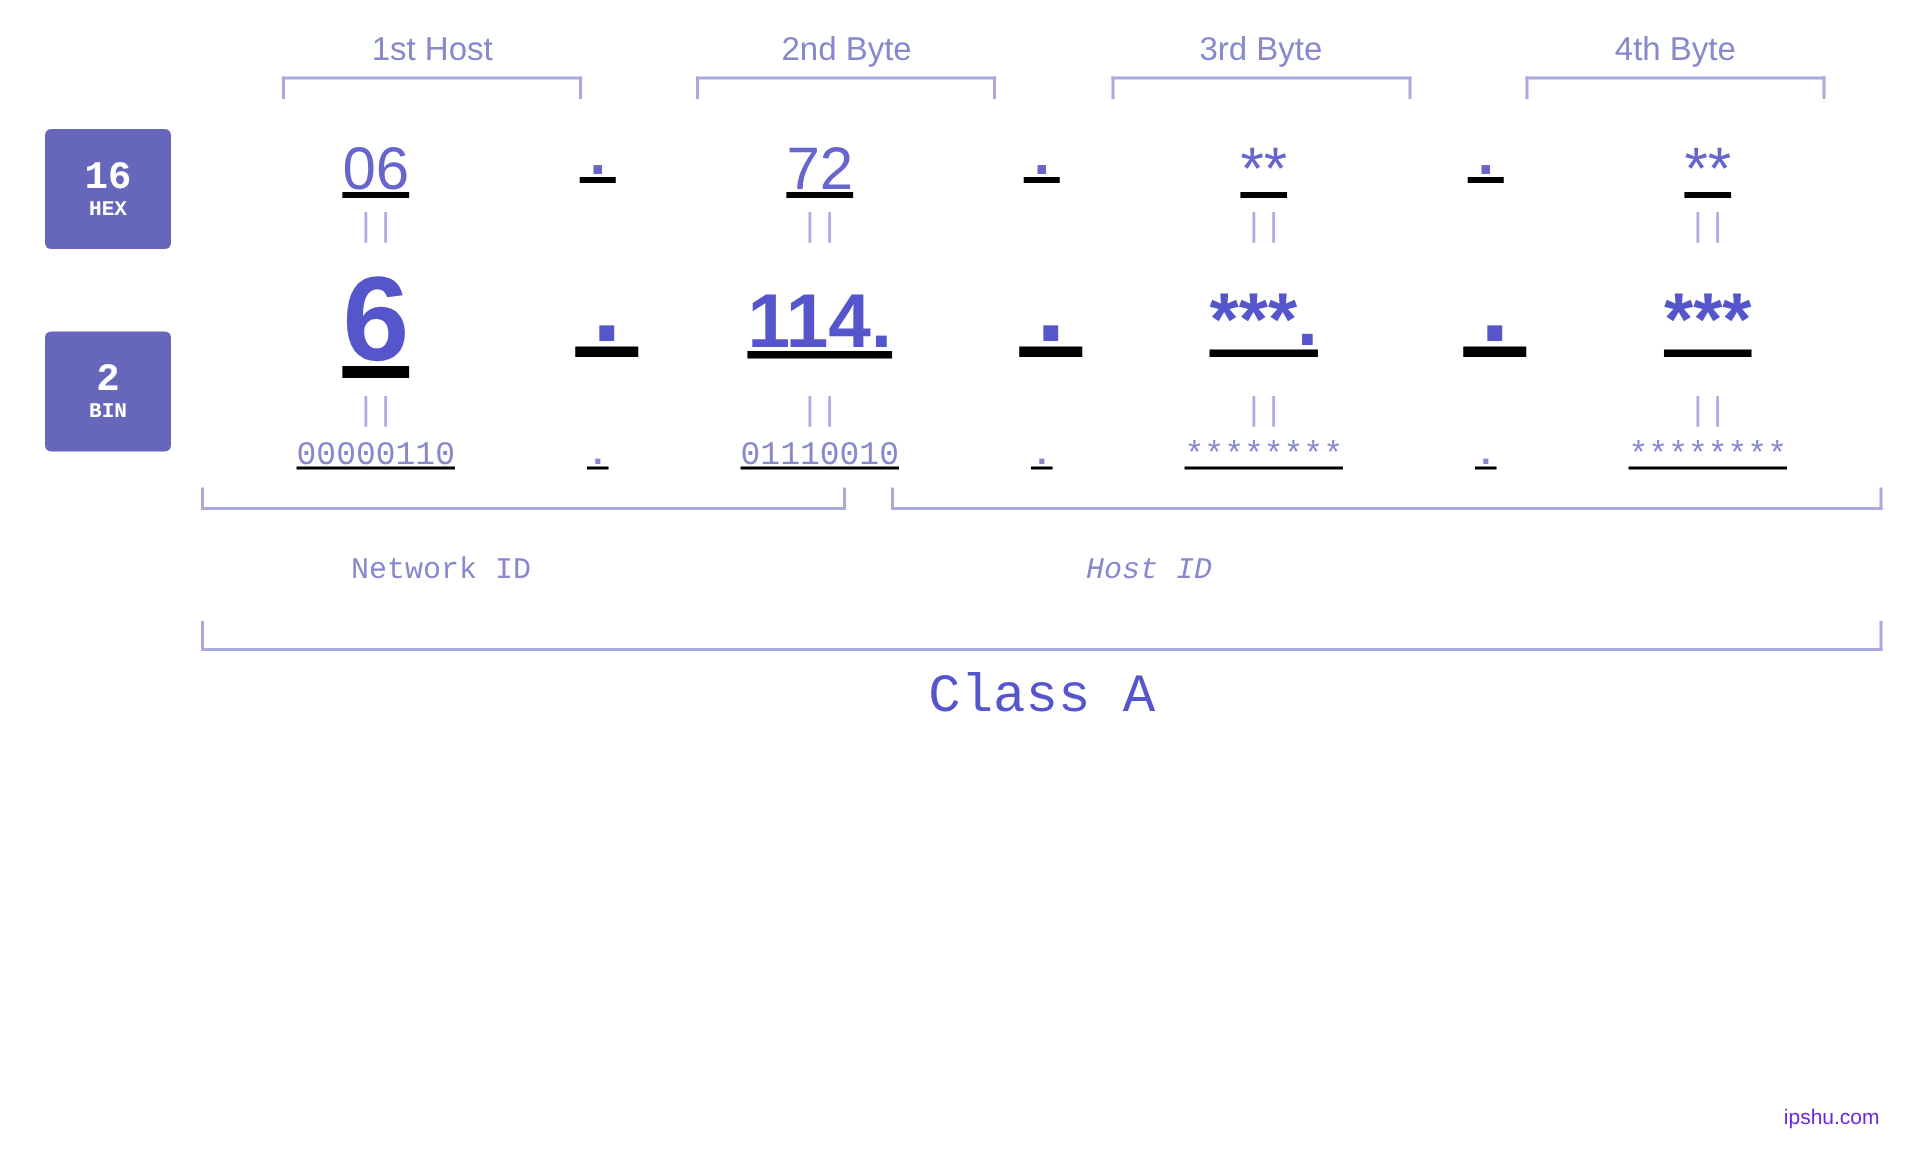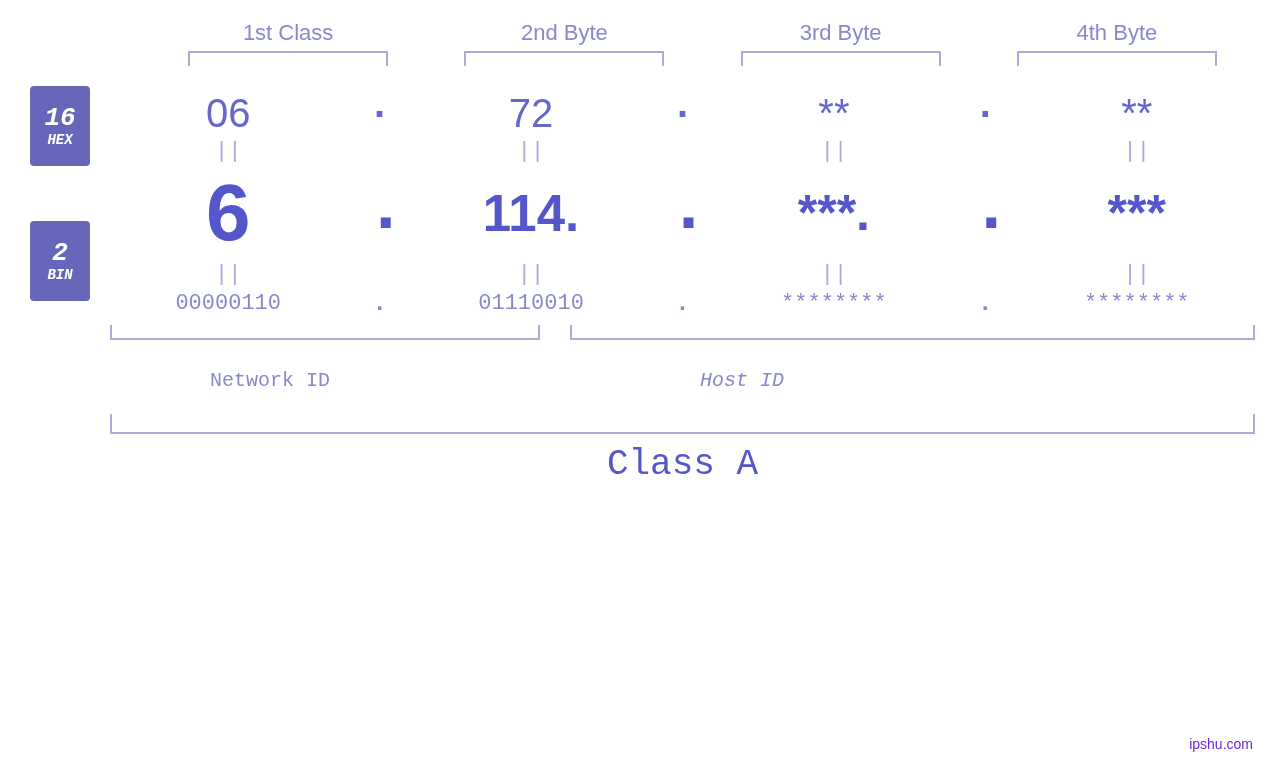--- a/index.html
+++ b/index.html
@@ -75,29 +75,28 @@
     .base-labels {
       display: flex;
       flex-direction: column;
       gap: 0px;
       margin-top: 10px;
     }
 
     .base-badge {
       background-color: #6666bb;
       color: white;
-      width: 60px;
+      width: 84px;
       height: 80px;
       display: flex;
       flex-direction: column;
       align-items: center;
       justify-content: center;
       border-radius: 4px;
       margin-bottom: 55px;
-      font-style: italic;
     }
 
     .base-badge .num {
       font-size: 26px;
       font-weight: bold;
       line-height: 1.1;
     }
 
     .base-badge .label {
       font-size: 14px;
@@ -109,20 +108,21 @@
       flex: 1;
       margin-left: 20px;
     }
 
     
     .value-row {
       display: flex;
       align-items: center;
       justify-content: space-around;
       padding-right: 30px;
+      text-decoration: underline;
     }
 
     .value-cell {
       width: 200px;
       text-align: center;
       color: #6666cc;
     }
 
     .hex-row .value-cell {
       font-size: 40px;
@@ -187,21 +187,21 @@
       width: 30px;
       text-align: center;
     }
   </style>
 </head>
 <body>
 
 <div class="main-container">
 
   <div class="header-row">
-    <div class="byte-label">1st Class</div>
+    <div class="byte-label">1st Host</div>
     <div class="byte-label">2nd Byte</div>
     <div class="byte-label">3rd Byte</div>
     <div class="byte-label">4th Byte</div>
   </div>
 
   <div class="bracket-row">
     <div class="bracket"></div>
     <div class="bracket"></div>
     <div class="bracket"></div>
     <div class="bracket"></div>

